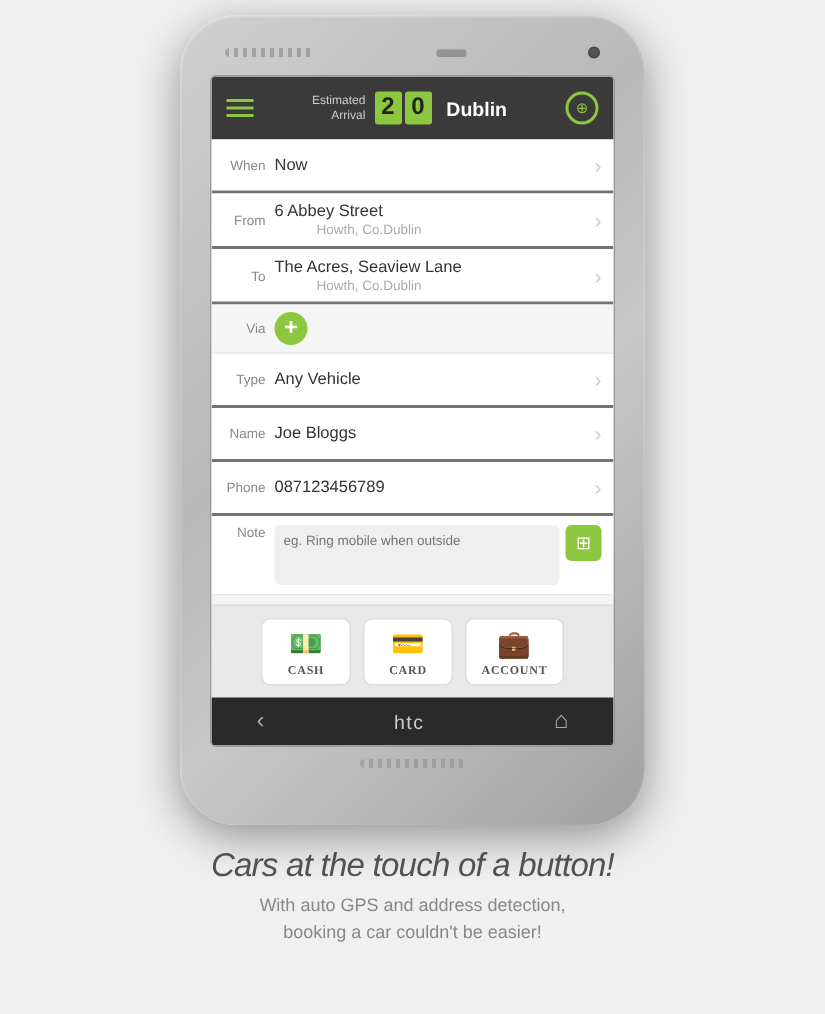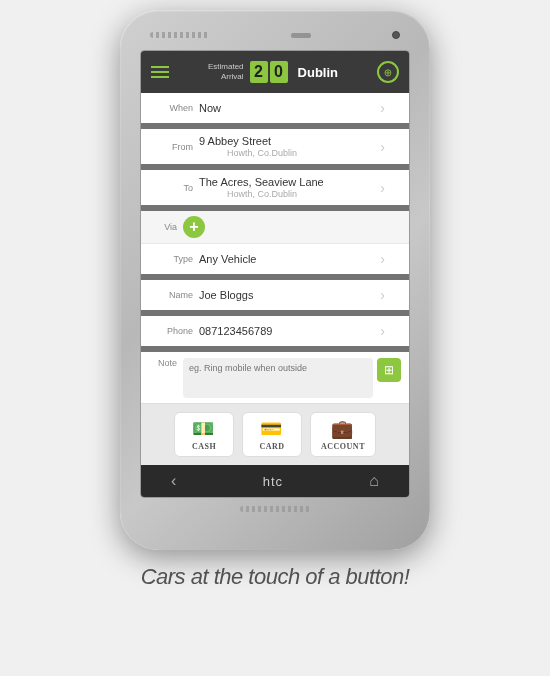--- a/index.html
+++ b/index.html
@@ -143,22 +143,22 @@
     
     .form-area {
       flex: 1;
       overflow-y: auto;
       background: #f5f5f5;
     }
     .form-row {
       display: flex;
       align-items: center;
       background: #fff;
-      border-bottom: 6px solid #737373;
-      padding: 6px 24px;
+      border-bottom: 2px solid #737373;
+      padding: 6px 8px;
       min-height: 36px;
       cursor: pointer;
     }
     .row-label {
       color: #888;
       font-size: 9px;
       width: 34px;
       flex-shrink: 0;
       text-align: right;
       padding-right: 6px;
@@ -371,21 +371,21 @@
         <div class="row-label">When</div>
         <div class="row-content">
           <span class="row-main">Now</span>
         </div>
         <div class="row-arrow">›</div>
       </div>
 
       <div class="form-row">
         <div class="row-label">From</div>
         <div class="row-content">
-          <span class="row-main">9 Abbey Street</span>
+          <span class="row-main">6 Abbey Street</span>
           <span class="row-sub">Howth, Co.Dublin</span>
         </div>
         <div class="row-arrow">›</div>
       </div>
 
       <div class="form-row">
         <div class="row-label">To</div>
         <div class="row-content">
           <span class="row-main">The Acres, Seaview Lane</span>
           <span class="row-sub">Howth, Co.Dublin</span>
@@ -456,13 +456,17 @@
   </div>
 
   <div class="phone-bottom">
     <div class="bottom-speaker"></div>
   </div>
 
 </div>
 
 <div class="promo-text">
   <div class="promo-headline">Cars at the touch of a button!</div>
+  <div class="promo-subtext">
+    <span>With auto GPS and address detection,</span><br>
+    <span>booking a car couldn't be easier!</span>
+  </div>
 </div>
 
 </body></html>

